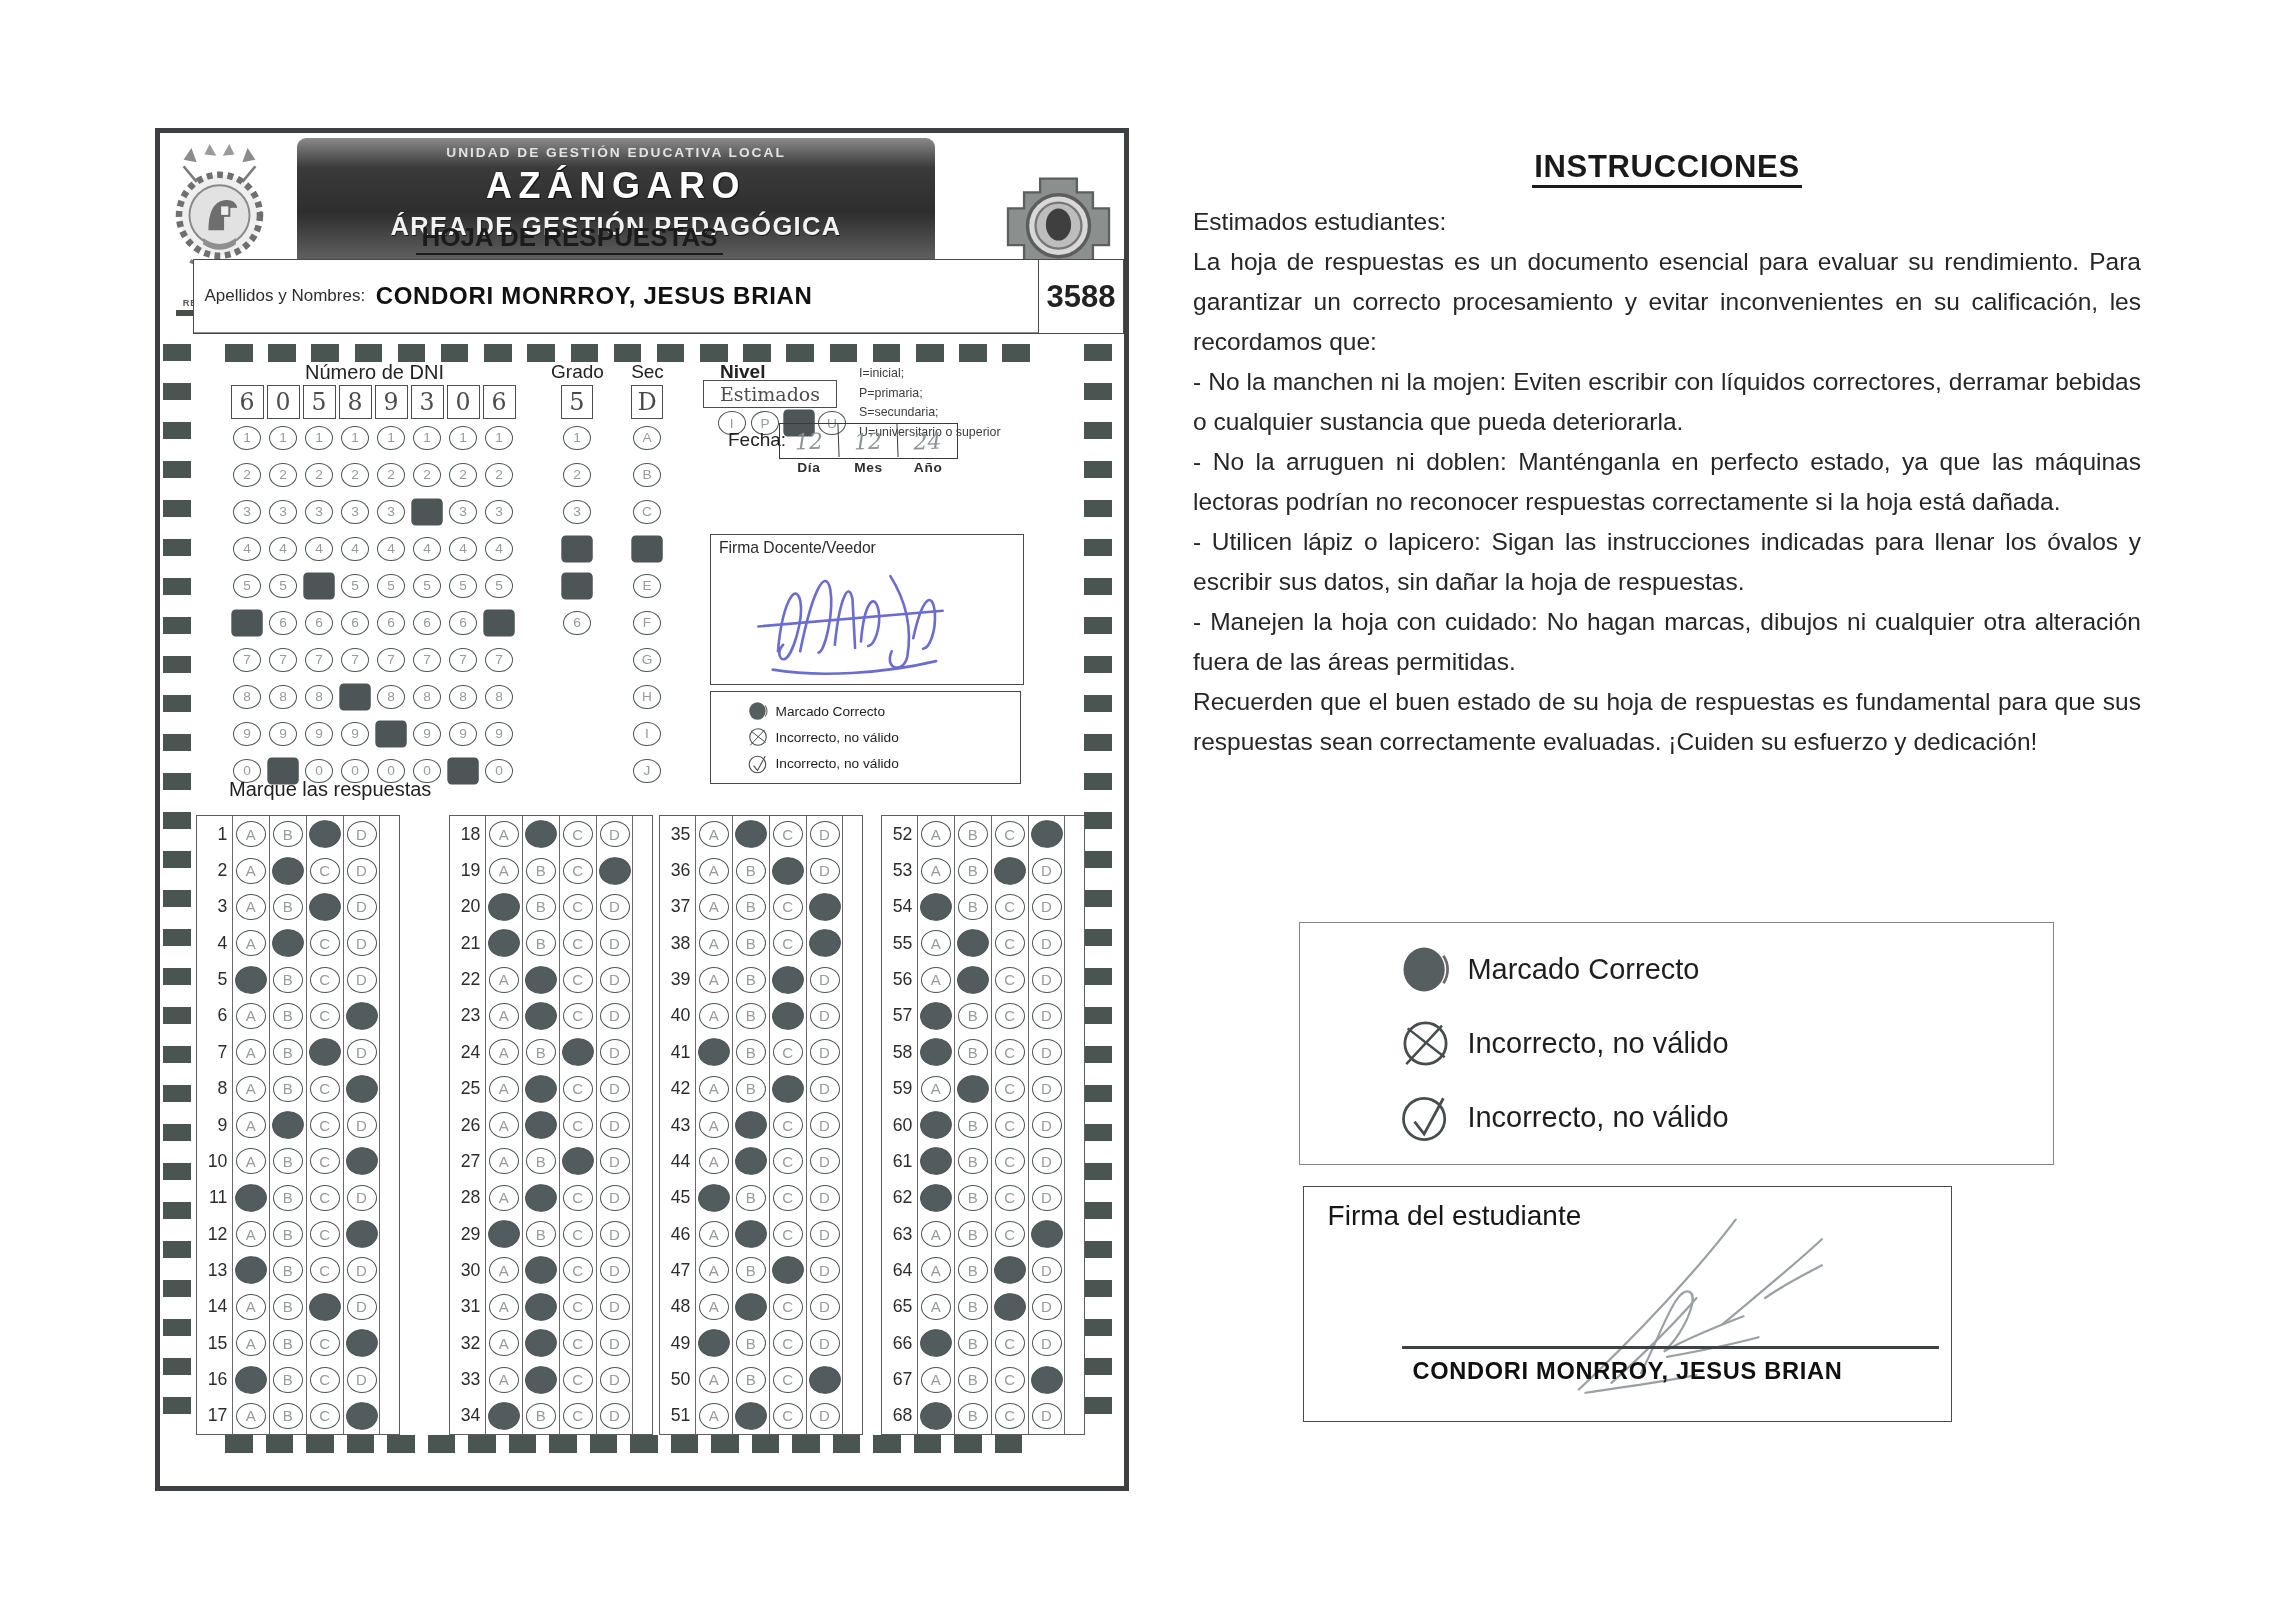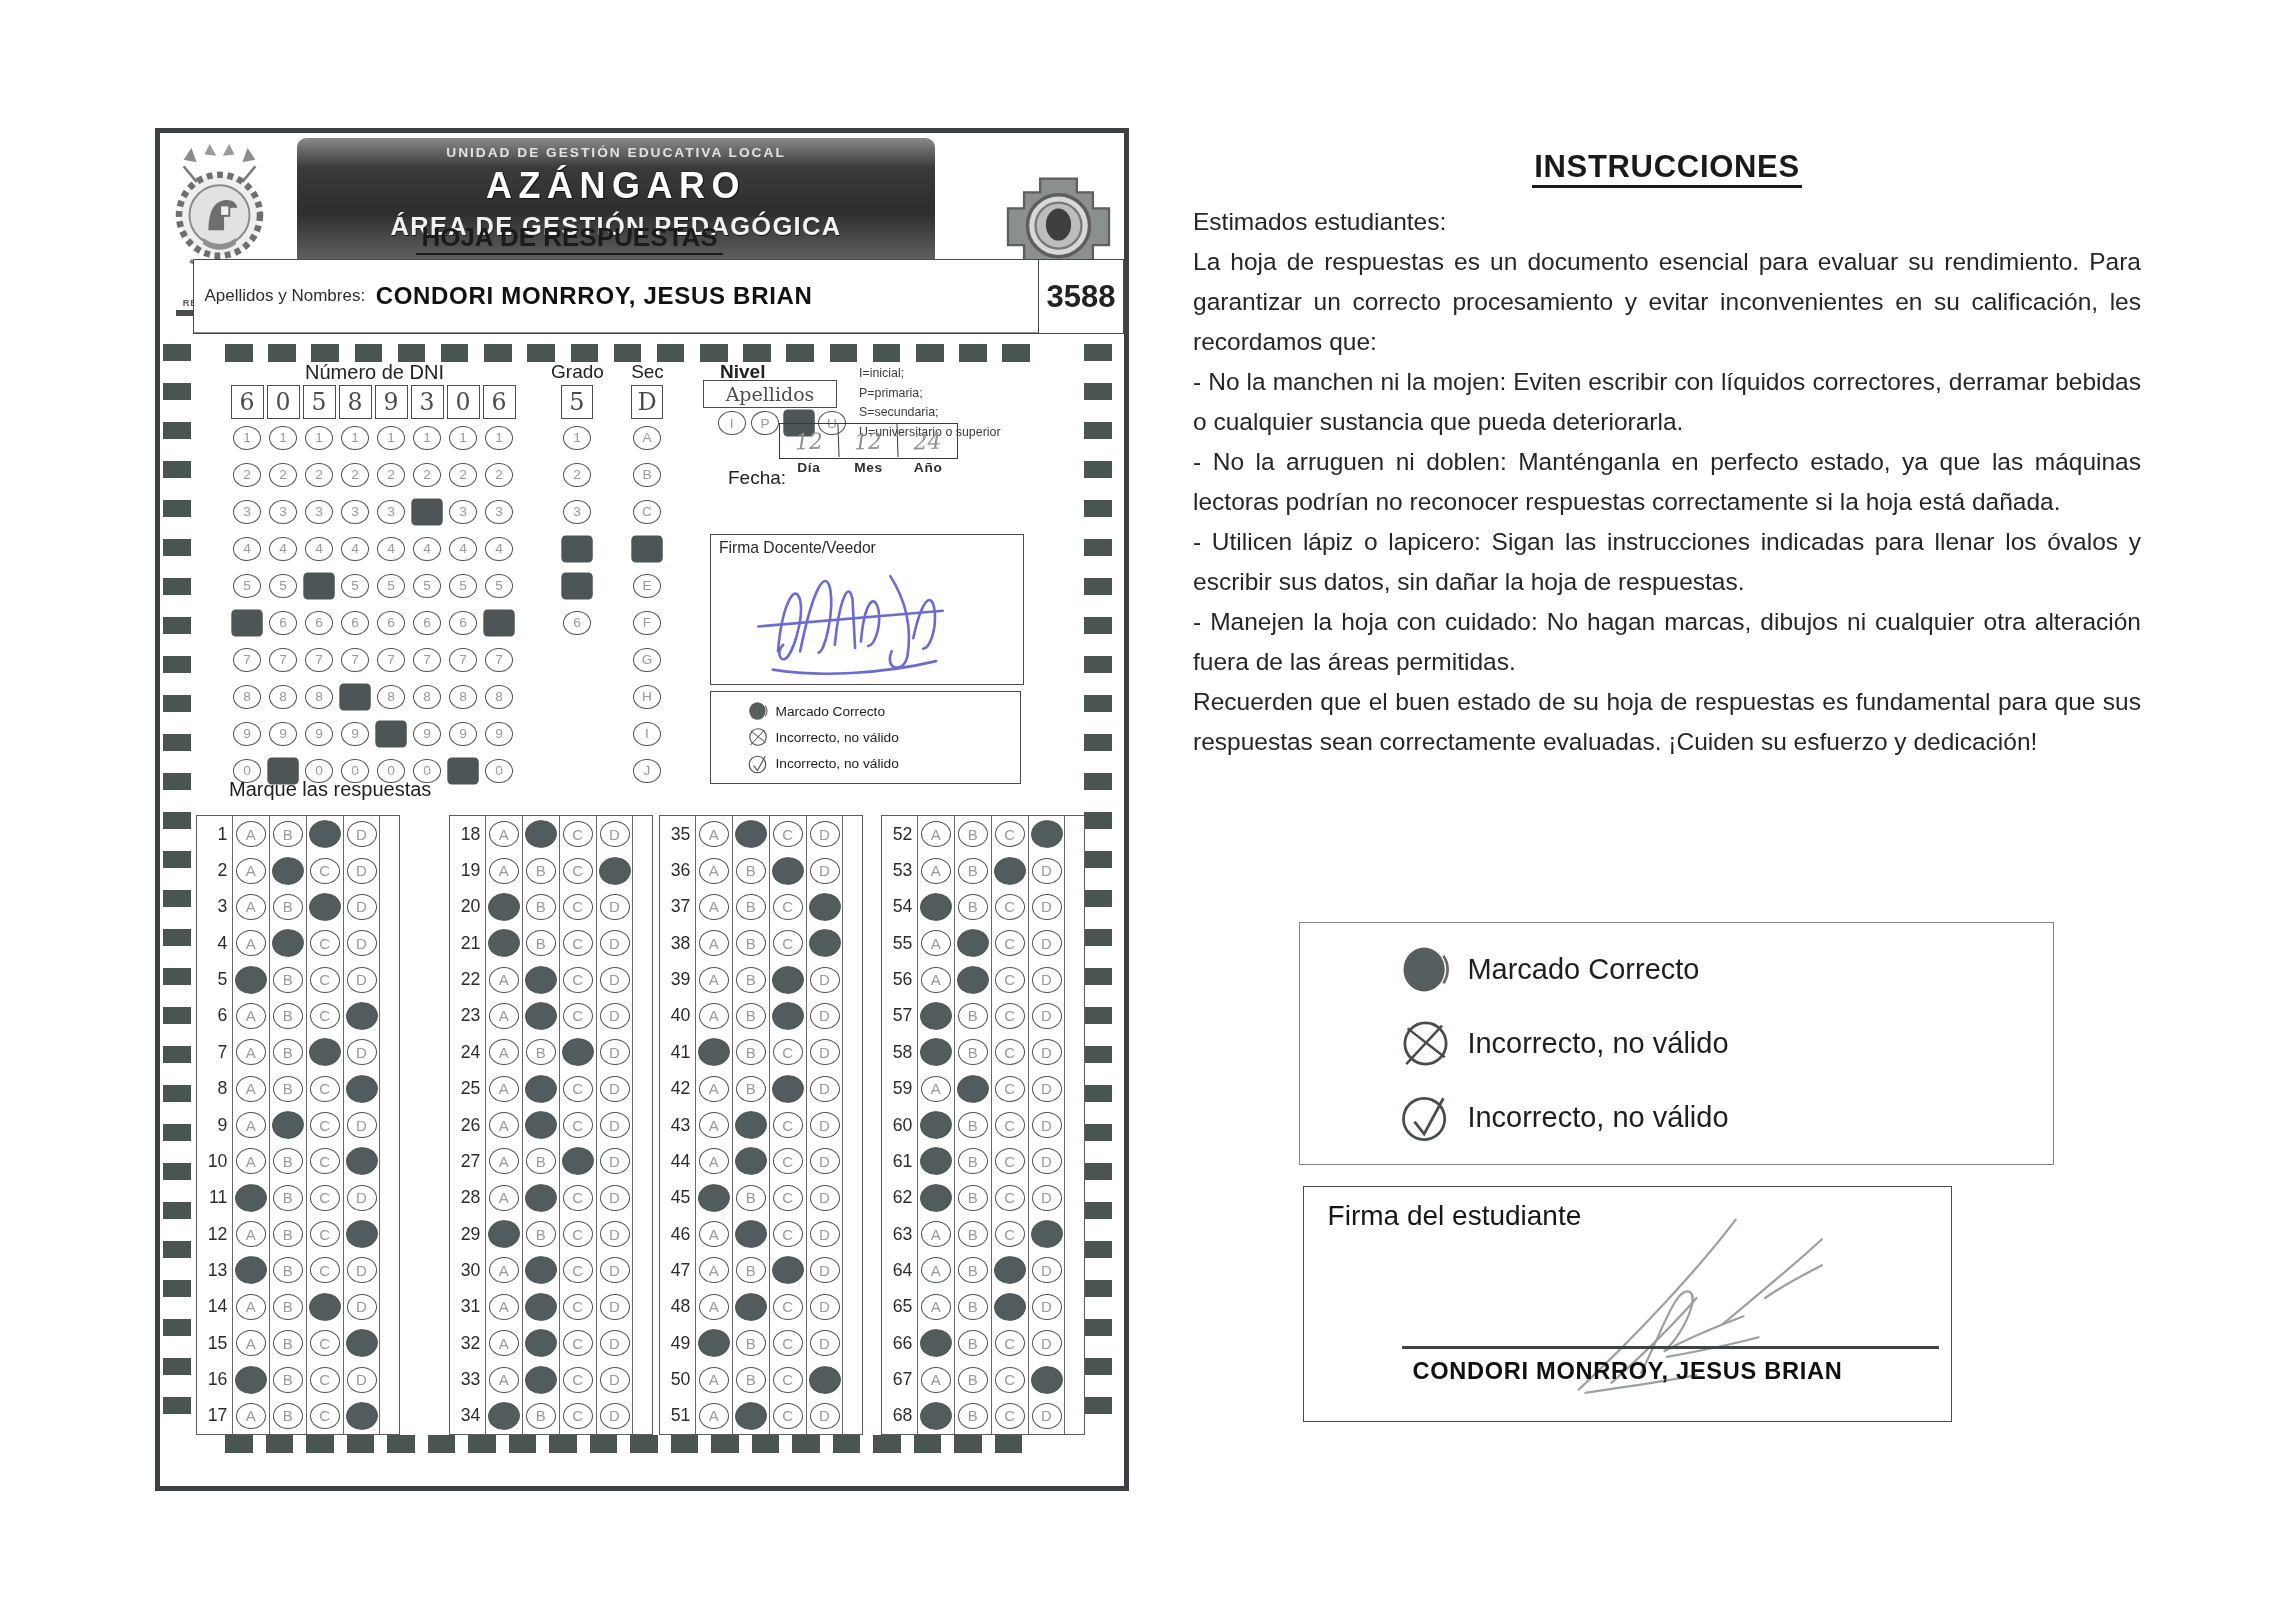--- a/index.html
+++ b/index.html
@@ -70,21 +70,21 @@
   .slot{height:37px;display:flex;align-items:center;justify-content:center;}
 
   .opt-col{position:absolute;display:flex;flex-direction:column;align-items:center;}
   .opt-col .hbox{width:32px;height:34px;font-size:24px;}
 
   .nivel-box{position:absolute;left:543px;top:247px;width:134px;height:27.5px;border:1.3px solid #4d4d4d;
              display:flex;align-items:center;justify-content:center;font-size:19px;}
   .nivel-row{position:absolute;left:558px;top:278px;display:flex;gap:5.9px;}
   .nivel-legend{position:absolute;left:699px;top:231px;font-size:12.4px;color:#3d3d3d;line-height:19.6px;}
 
-  .fecha-label{position:absolute;left:568px;top:296px;font-size:19px;color:#222;margin-top:38px;}
+  .fecha-label{position:absolute;left:568px;top:296px;font-size:19px;color:#222;}
   .fecha-cells{position:absolute;left:619px;top:290px;display:flex;border:1.6px solid #3a3a3a;}
   .fecha-cells .cell{width:59px;height:34px;border-right:1.3px solid #3a3a3a;display:flex;align-items:center;justify-content:center;
         font-family:"DejaVu Serif",serif;font-style:italic;font-size:22px;color:#8d9296;transform:rotate(-2deg);}
   .fecha-cells .cell:last-child{border-right:none;}
   .fecha-sub{position:absolute;left:619px;top:327px;display:flex;width:179px;}
   .fecha-sub span{width:60px;text-align:center;font-size:13.7px;font-weight:bold;color:#2e2e2e;letter-spacing:0.7px;}
 
   .fd-box{position:absolute;left:550px;top:401px;width:314px;height:151px;border:1.6px solid #4a4a4a;background:#fff;}
   .fd-box .lbl{position:absolute;left:7.9px;top:3.9px;font-size:15.7px;color:#2b2b2b;}
 
@@ -608,21 +608,21 @@
         </div>
         <div class="slot">
           <div class="bub b-dni">I</div>
         </div>
         <div class="slot">
           <div class="bub b-dni">J</div>
         </div>
       </div>
 
     <div class="slabel" style="left:560px;top:228px;font-weight:bold;">Nivel</div>
-    <div class="nivel-box hand">Apellidos</div>
+    <div class="nivel-box hand">Estimados</div>
     <div class="nivel-row" id="nivelRow">
         <div class="bub b-dni">I</div>
         <div class="bub b-dni">P</div>
         <div class="bub b-dni fill-sq">S</div>
         <div class="bub b-dni">U</div>
       </div>
     <div class="nivel-legend">
       <div>I=inicial;</div>
       <div>P=primaria;</div>
       <div>S=secundaria;</div>

